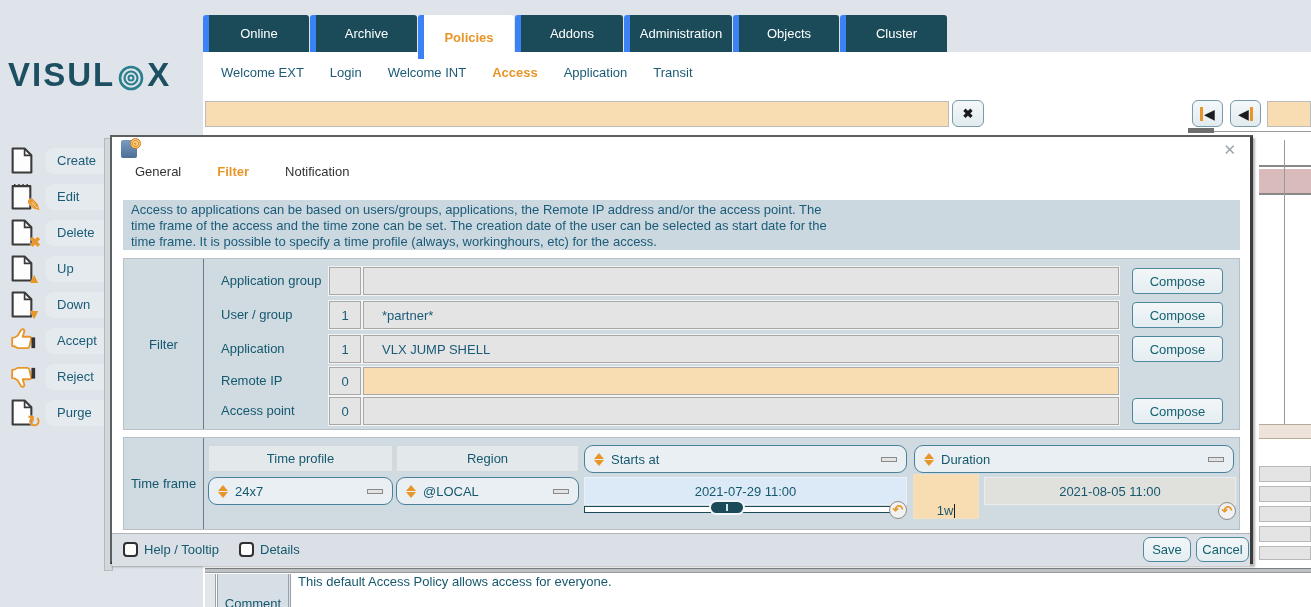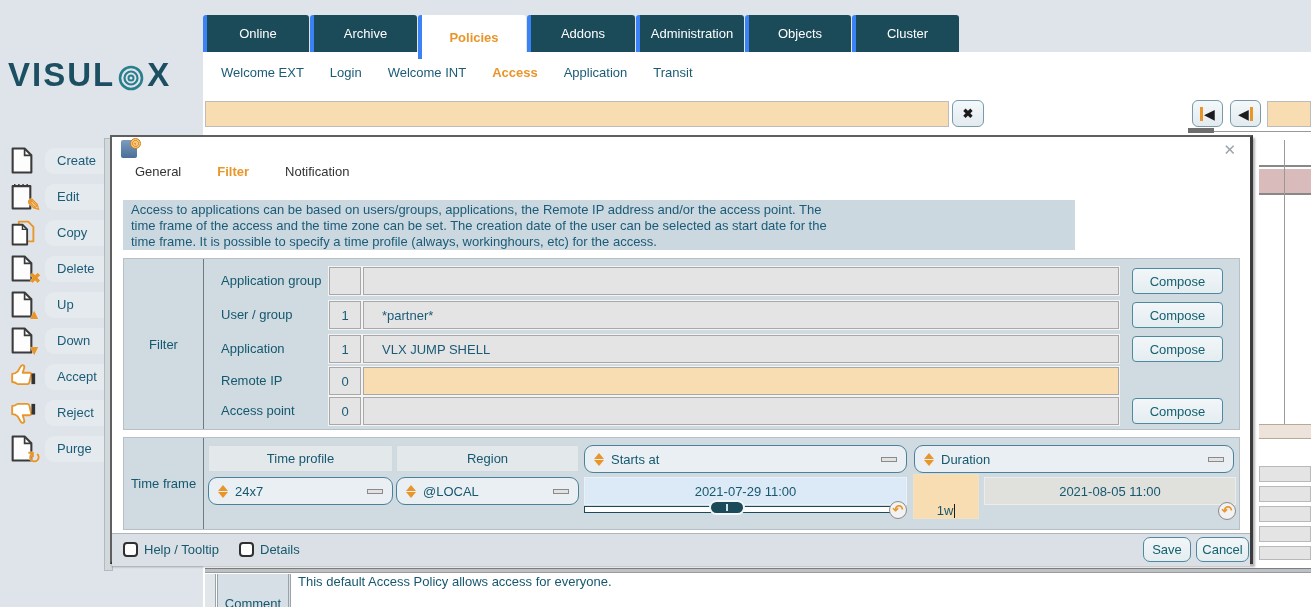--- a/index.html
+++ b/index.html
@@ -9,21 +9,21 @@
 
   
   .brand { left:8px; top:56px; font-size:33px; font-weight:bold; color:#1d4f63;
     letter-spacing:2px; display:flex; align-items:center; }
   .brand svg { margin:4px 1px 0 1px; }
 
   
   .tabs { left:203px; top:15px; display:flex; align-items:flex-start; }
   .tab { width:107px; height:37px; background:#1b4a59; color:#fff; font-size:13px;
     display:flex; align-items:center; justify-content:center;
-    border-radius:3px 3px 0 0; margin-right:1px; border-left:4px solid #3b82f6; cursor:default; }
+    border-radius:3px 3px 0 0; margin-right:1px; border-left:6px solid #3b82f6; cursor:default; }
   .tab.active { background:#fff; color:#e8962a; font-weight:bold; height:44px; }
 
   
   .content-base { left:203px; top:52px; width:1108px; height:555px; background:#fff; }
   .nav2 { left:221px; top:65px; display:flex; gap:26px; font-size:13px; color:#1b5b76; }
   .nav2 .lnk.active { color:#e8962a; font-weight:bold; }
 
   
   .tanfield { background:#f8dcb2; border:1px solid #bcbcbc; height:26px; }
   .tbtn { background:linear-gradient(#f4f8fa,#e2ebef); border:1px solid #7a9aa8;
@@ -41,21 +41,21 @@
   .side-pill { margin-left:7px; background:#e4eaee; border-radius:9px; padding:5px 14px 6px 12px;
     font-size:13px; color:#1b5b76; min-width:88px; }
 
   
   .dialog { left:110px; top:135px; width:1143px; height:429px; background:#fff;
     border:2px solid #5f5f5f; border-right:3px solid #3c3c3c; border-bottom:3px solid #333;
     box-shadow:2px 3px 2px rgba(40,40,40,.35); }
   .dlg-tabs { left:23px; top:27px; display:flex; gap:36px; font-size:13px; color:#333; }
   .dlg-tabs .dtab.active { color:#e8962a; font-weight:bold; }
   .dlg-close { right:14px; top:4px; color:#9aa3ab; font-size:15px; cursor:default; }
-  .descr { left:11px; top:63px; width:952px; height:50px; background:#ccd8e0;
+  .descr { left:11px; top:63px; width:1117px; height:50px; background:#ccd8e0;
     color:#1a5b78; font-size:13px; line-height:16px; padding:2px 8px; }
   .descr .inner { max-width:712px; }
 
   .band { left:11px; width:1117px; background:#cfdae1; border:1px solid #b7c0c6; }
   .band-label { position:absolute; left:0; top:0; bottom:0; width:80px; display:flex;
     align-items:center; justify-content:center; font-size:13px; color:#14586e;
     border-right:1px solid #6d7a82; }
   .frow-label { position:absolute; left:97px; font-size:13px; color:#14586e; }
   .cntbox { position:absolute; left:205px; width:32px; height:28px; background:#e4e4e4;
     border:1px solid #a8a8a8; outline:1px solid #f4f4f4; font-size:13px; color:#1a5b78;
@@ -122,21 +122,21 @@
     <circle cx="15" cy="16" r="11" fill="none" stroke="#2a7f8f" stroke-width="2.6"></circle>
     <circle cx="15" cy="16" r="6.5" fill="none" stroke="#2a7f8f" stroke-width="2.2"></circle>
     <circle cx="15" cy="16" r="2.5" fill="none" stroke="#2a7f8f" stroke-width="2"></circle>
   </svg>
   <span>X</span>
 </div>
 
 <div class="abs tabs">
   <div class="tab" style="width:106px">Online</div>
   <div class="tab" style="width:107px">Archive</div>
-  <div class="tab active" style="width:108px">Policies</div>
+  <div class="tab active" style="width:96px">Policies</div>
   <div class="tab" style="width:108px">Addons</div>
   <div class="tab" style="width:108px">Administration</div>
   <div class="tab" style="width:106px">Objects</div>
   <div class="tab" style="width:107px">Cluster</div>
 </div>
 
 <div class="abs nav2">
   <span class="lnk">Welcome EXT</span>
   <span class="lnk">Login</span>
   <span class="lnk">Welcome INT</span>
@@ -199,30 +199,20 @@
     <span class="side-icon">
       <svg width="24" height="27" viewBox="0 0 22 26">
           <path d="M2 3 H19 V24.5 H2 Z" fill="#fdfdfd" stroke="#3a3a3a" stroke-width="2" stroke-linejoin="round"></path>
           <path d="M4 3 V1 M8 3 V1 M12 3 V1 M16 3 V1" stroke="#3a3a3a" stroke-width="1.4"></path>
         </svg>
       <span class="ov" style="font-size:17px;">✎</span>
     </span>
     <span class="side-pill">Edit</span>
   </div>
 
-  <div class="side-item">
-    <span class="side-icon">
-      <svg width="26" height="27" viewBox="0 0 24 26">
-          <path d="M8 2.5 H17 L22 7.5 V21.5 H8 Z" fill="none" stroke="#e8962a" stroke-width="1.8" stroke-linejoin="round"></path>
-          <path d="M2 5.5 H11.5 L16 10 V24.5 H2 Z" fill="#fff" stroke="#3a3a3a" stroke-width="1.8" stroke-linejoin="round"></path>
-          <path d="M11.5 5.5 V10 H16" fill="none" stroke="#3a3a3a" stroke-width="1.4"></path>
-        </svg>
-    </span>
-    <span class="side-pill">Copy</span>
-  </div>
 
   <div class="side-item">
     <span class="side-icon">
       <svg width="24" height="27" viewBox="0 0 22 26">
           <path d="M2 1.5 H13.5 L20 8 V24.5 H2 Z" fill="#fdfdfd" stroke="#3a3a3a" stroke-width="2" stroke-linejoin="round"></path>
           <path d="M13.5 1.5 V8 H20" fill="none" stroke="#3a3a3a" stroke-width="1.6"></path>
         </svg>
       <span class="ov">✖</span>
     </span>
     <span class="side-pill">Delete</span>

